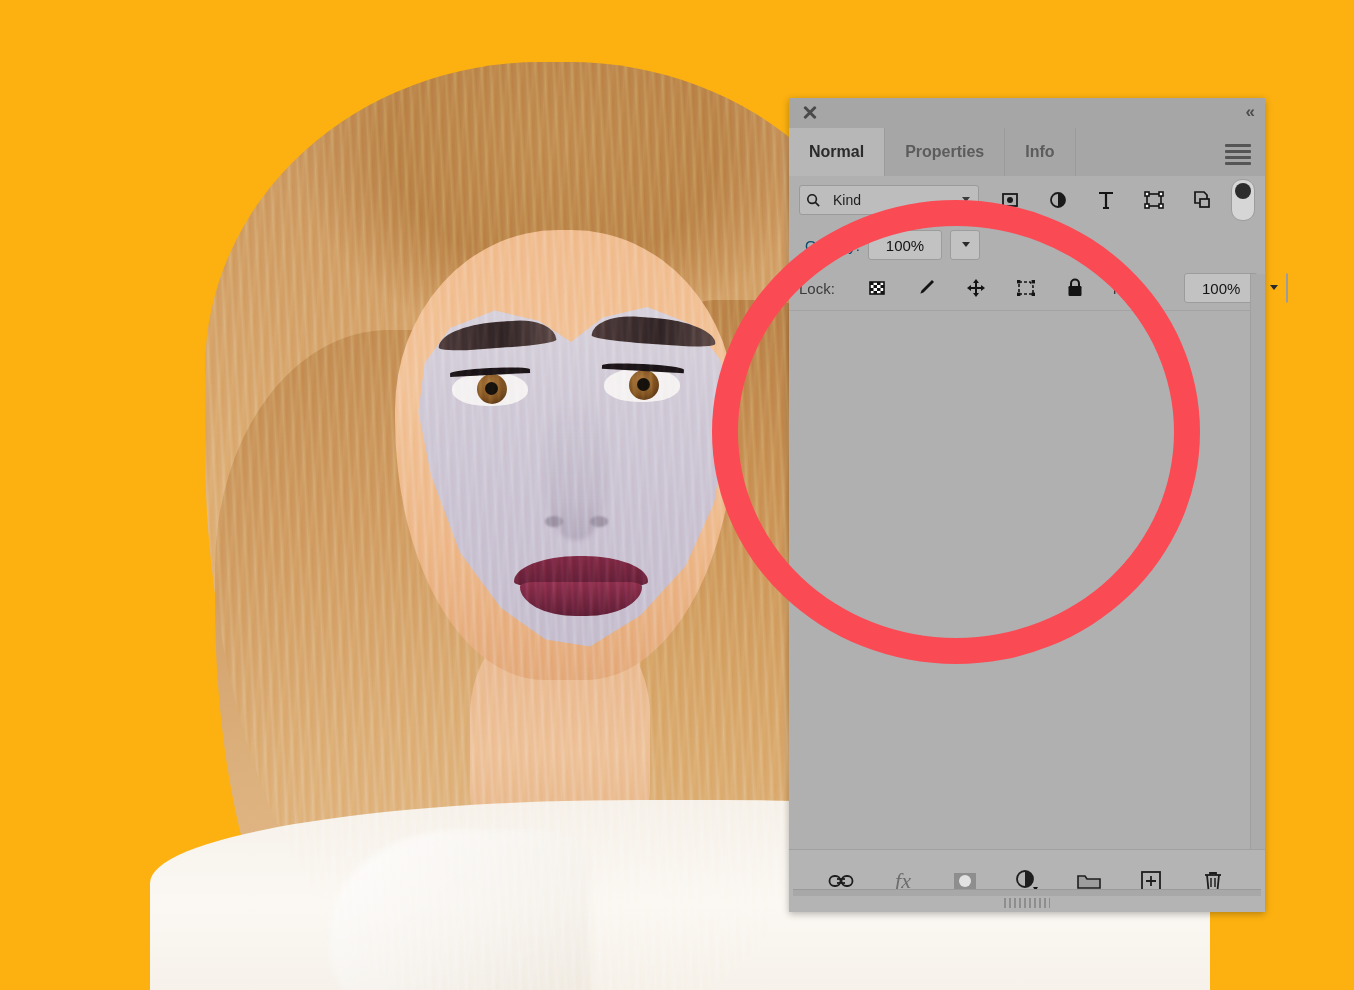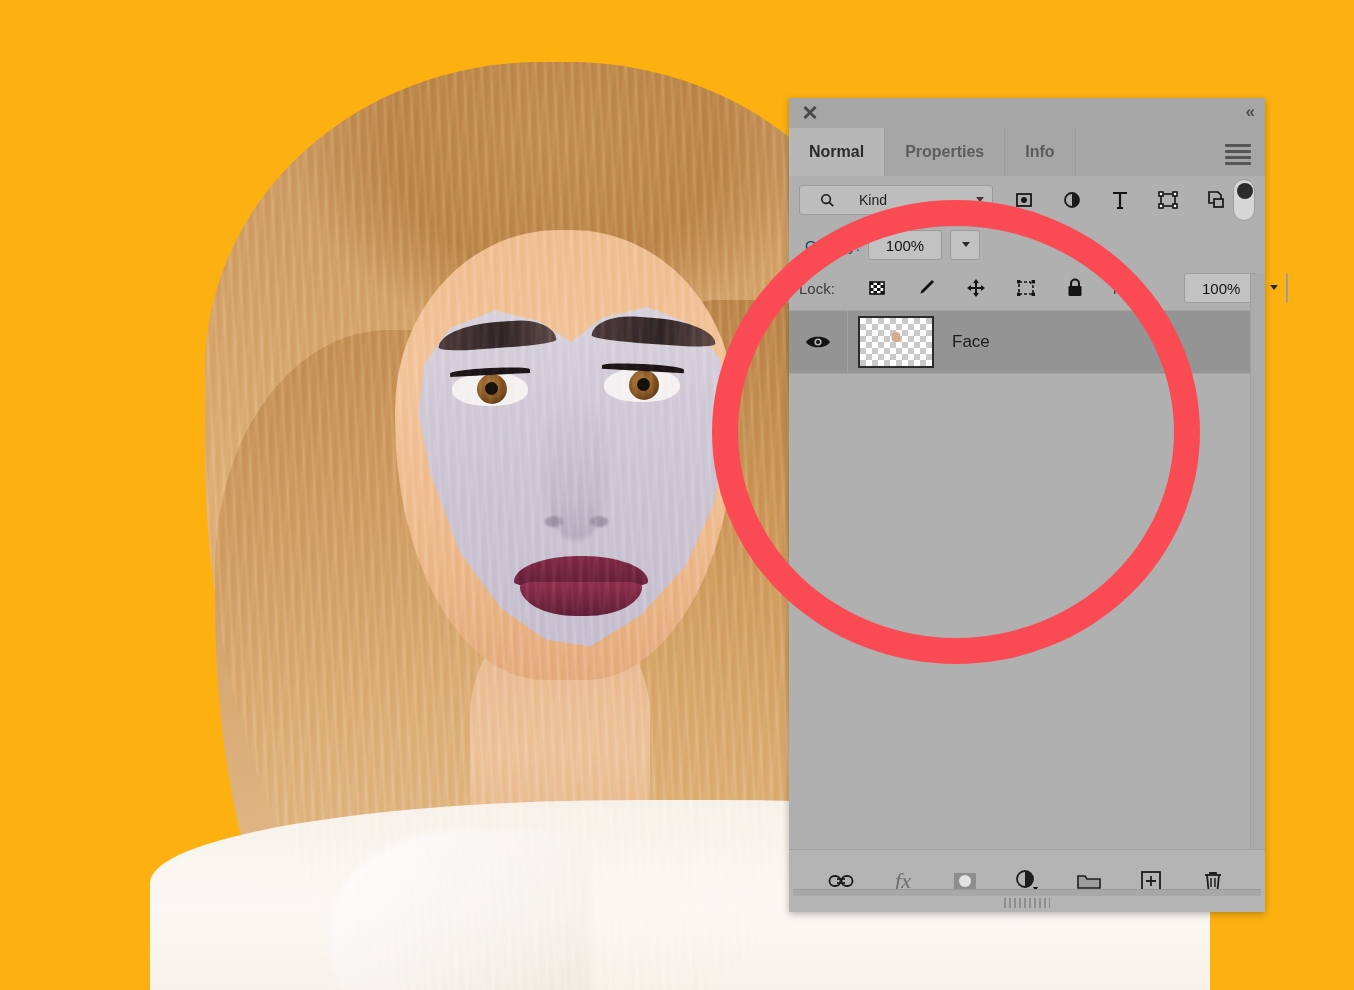--- a/index.html
+++ b/index.html
@@ -135,21 +135,21 @@
 
   #tab-bar{height:48px;background:#a6a6a6;display:flex;align-items:stretch;position:relative;}
   .tab{display:flex;align-items:center;padding:0 20px;font-size:16px;font-weight:bold;color:#5c5c5c;cursor:pointer;
        border-right:1px solid #9b9b9b;}
   .tab.active{background:#b7b7b7;color:#2b2b2b;}
   #panel-menu{position:absolute;right:14px;top:16px;width:26px;cursor:pointer;}
   #panel-menu span{display:block;height:3px;background:#555;margin-bottom:3px;border-radius:1px;}
 
   #filter-row{height:48px;background:#b0b0b0;display:flex;align-items:center;padding:0 10px;gap:0;}
   #filter-select{width:166px;height:28px;background:#bdbdbd;border:1px solid #9a9a9a;border-radius:3px;
-     display:flex;align-items:center;padding:0 20px;gap:24px;position:relative;cursor:pointer;}
+     display:flex;align-items:center;padding:0 6px;gap:12px;position:relative;cursor:pointer;}
   .mini-caret{width:0;height:0;border-left:4px solid transparent;border-right:4px solid transparent;border-top:5px solid #3b3b3b;position:absolute;right:8px;top:11px;}
   .filter-ico{width:34px;height:28px;display:flex;align-items:center;justify-content:center;cursor:pointer;color:#1d1d1d;}
   #filter-icons{display:flex;margin-left:14px;gap:14px;align-items:center;}
   #filter-toggle{width:22px;height:40px;background:#d6d6d6;border:1px solid #9c9c9c;border-radius:11px;margin-left:auto;position:relative;cursor:pointer;}
   #filter-toggle i{position:absolute;left:3px;top:3px;width:16px;height:16px;border-radius:50%;background:#2c2c2c;display:block;}
 
   #blend-row{height:42px;background:#b0b0b0;display:flex;align-items:center;padding:0 10px;gap:8px;}
   #blend-select{width:252px;height:28px;background:#c2c2c2;border:1px solid #9c9c9c;border-radius:3px;
      display:flex;align-items:center;padding:0 8px;position:relative;font-size:15px;color:#1f1f1f;cursor:pointer;}
   #blend-select .mini-caret{right:10px;top:11px;border-top-color:#2a2a2a;}
@@ -354,35 +354,20 @@
     </div>
     <span id="fill-label">Fill:</span>
     <div class="numfield">100%</div>
     <div class="stepper">
         <i class="mini-caret"></i>
       </div>
   </div>
 
   <div id="layer-list">
 
-    <div class="layer-row selected">
-      <div class="eye-cell">
-        <svg width="26" height="18" viewBox="0 0 26 18">
-          <path d="M1 9 C5 2 21 2 25 9 C21 16 5 16 1 9 Z" fill="#141414"></path>
-          <circle cx="13" cy="9" r="3.6" fill="#b8b8b8"></circle>
-            <circle cx="13" cy="9" r="2" fill="#141414"></circle>
-        </svg>
-      </div>
-      <div class="thumb transparent">
-        <div class="tiny-person" style="top:14px">
-          <div class="tp-head" style="width:9px;height:10px;background:#d9a98b"></div>
-        </div>
-      </div>
-      <span class="layer-name">Face</span>
-    </div>
 
 
 
     <div id="layer-space" style="height:226px"></div>
   </div>
 
   <div id="panel-scroll"></div>
 
   <div id="bottom-bar">
     <div class="bb-ico">

